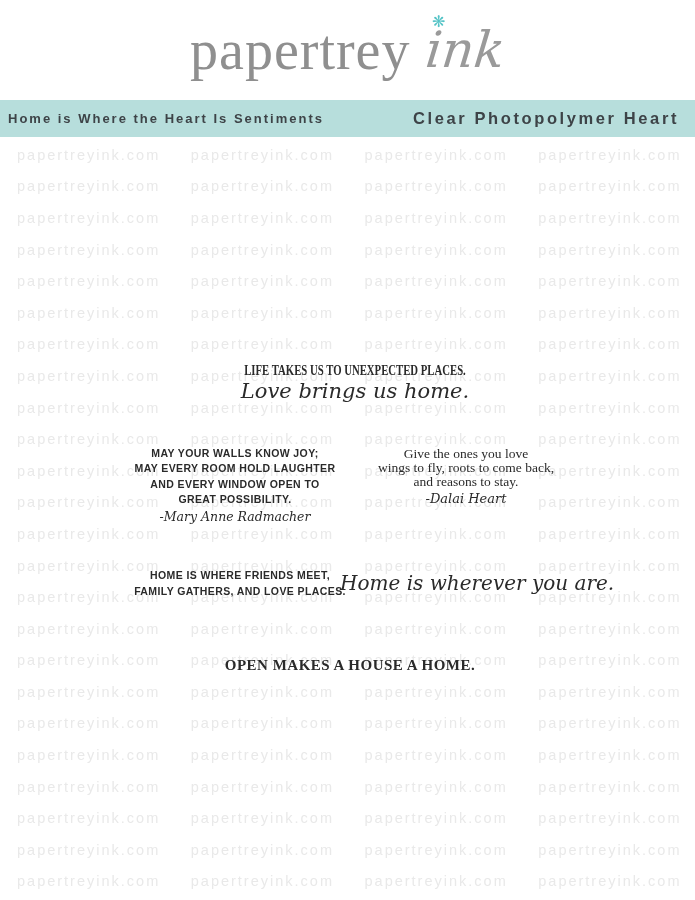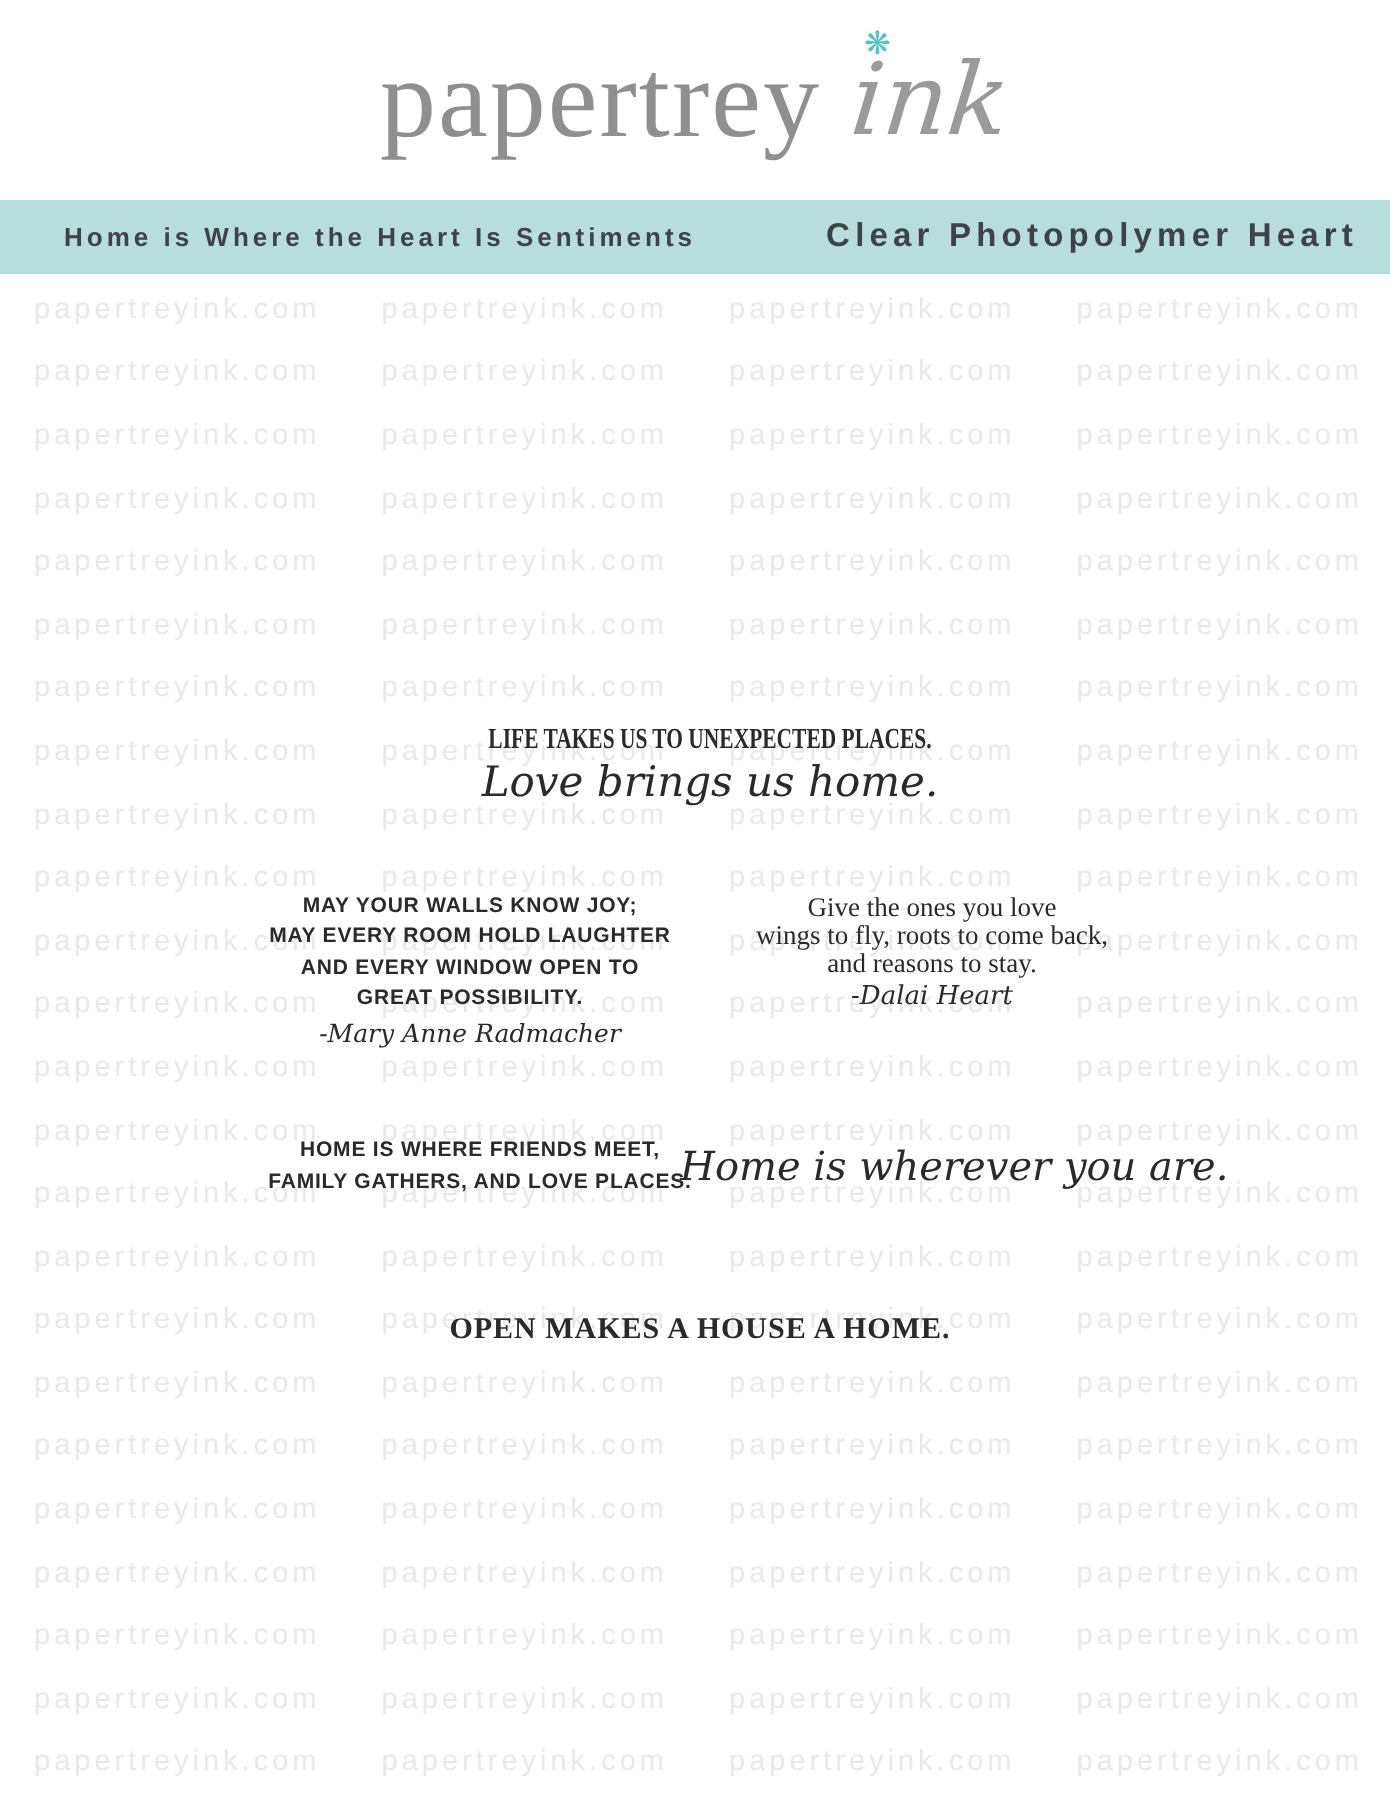--- a/index.html
+++ b/index.html
@@ -24,21 +24,21 @@
   }
   .logo-flower {
     position:absolute; top:-11px; left:3px; font-style:normal;
     font-size:16px; line-height:1; transform:skewX(6deg);
   }
 
   
   .banner {
     position:absolute; top:100px; left:0; width:695px; height:37px;
     display:flex; align-items:center; justify-content:space-between;
-    box-sizing:border-box; padding:0 16px 0 32px; color:#3d4347;
+    box-sizing:border-box; padding:0 16px 0 8px; color:#3d4347;
   }
   .banner-left  { font-size:13px;   font-weight:bold; letter-spacing:2px;   white-space:nowrap; }
   .banner-right { font-size:16.5px; font-weight:bold; letter-spacing:2.6px; white-space:nowrap; }
 
   
   .watermark {
     position:absolute; top:139px; left:0; width:695px; height:761px;
     display:flex; flex-wrap:wrap; align-content:flex-start; overflow:hidden;
   }
   .wm-cell {

